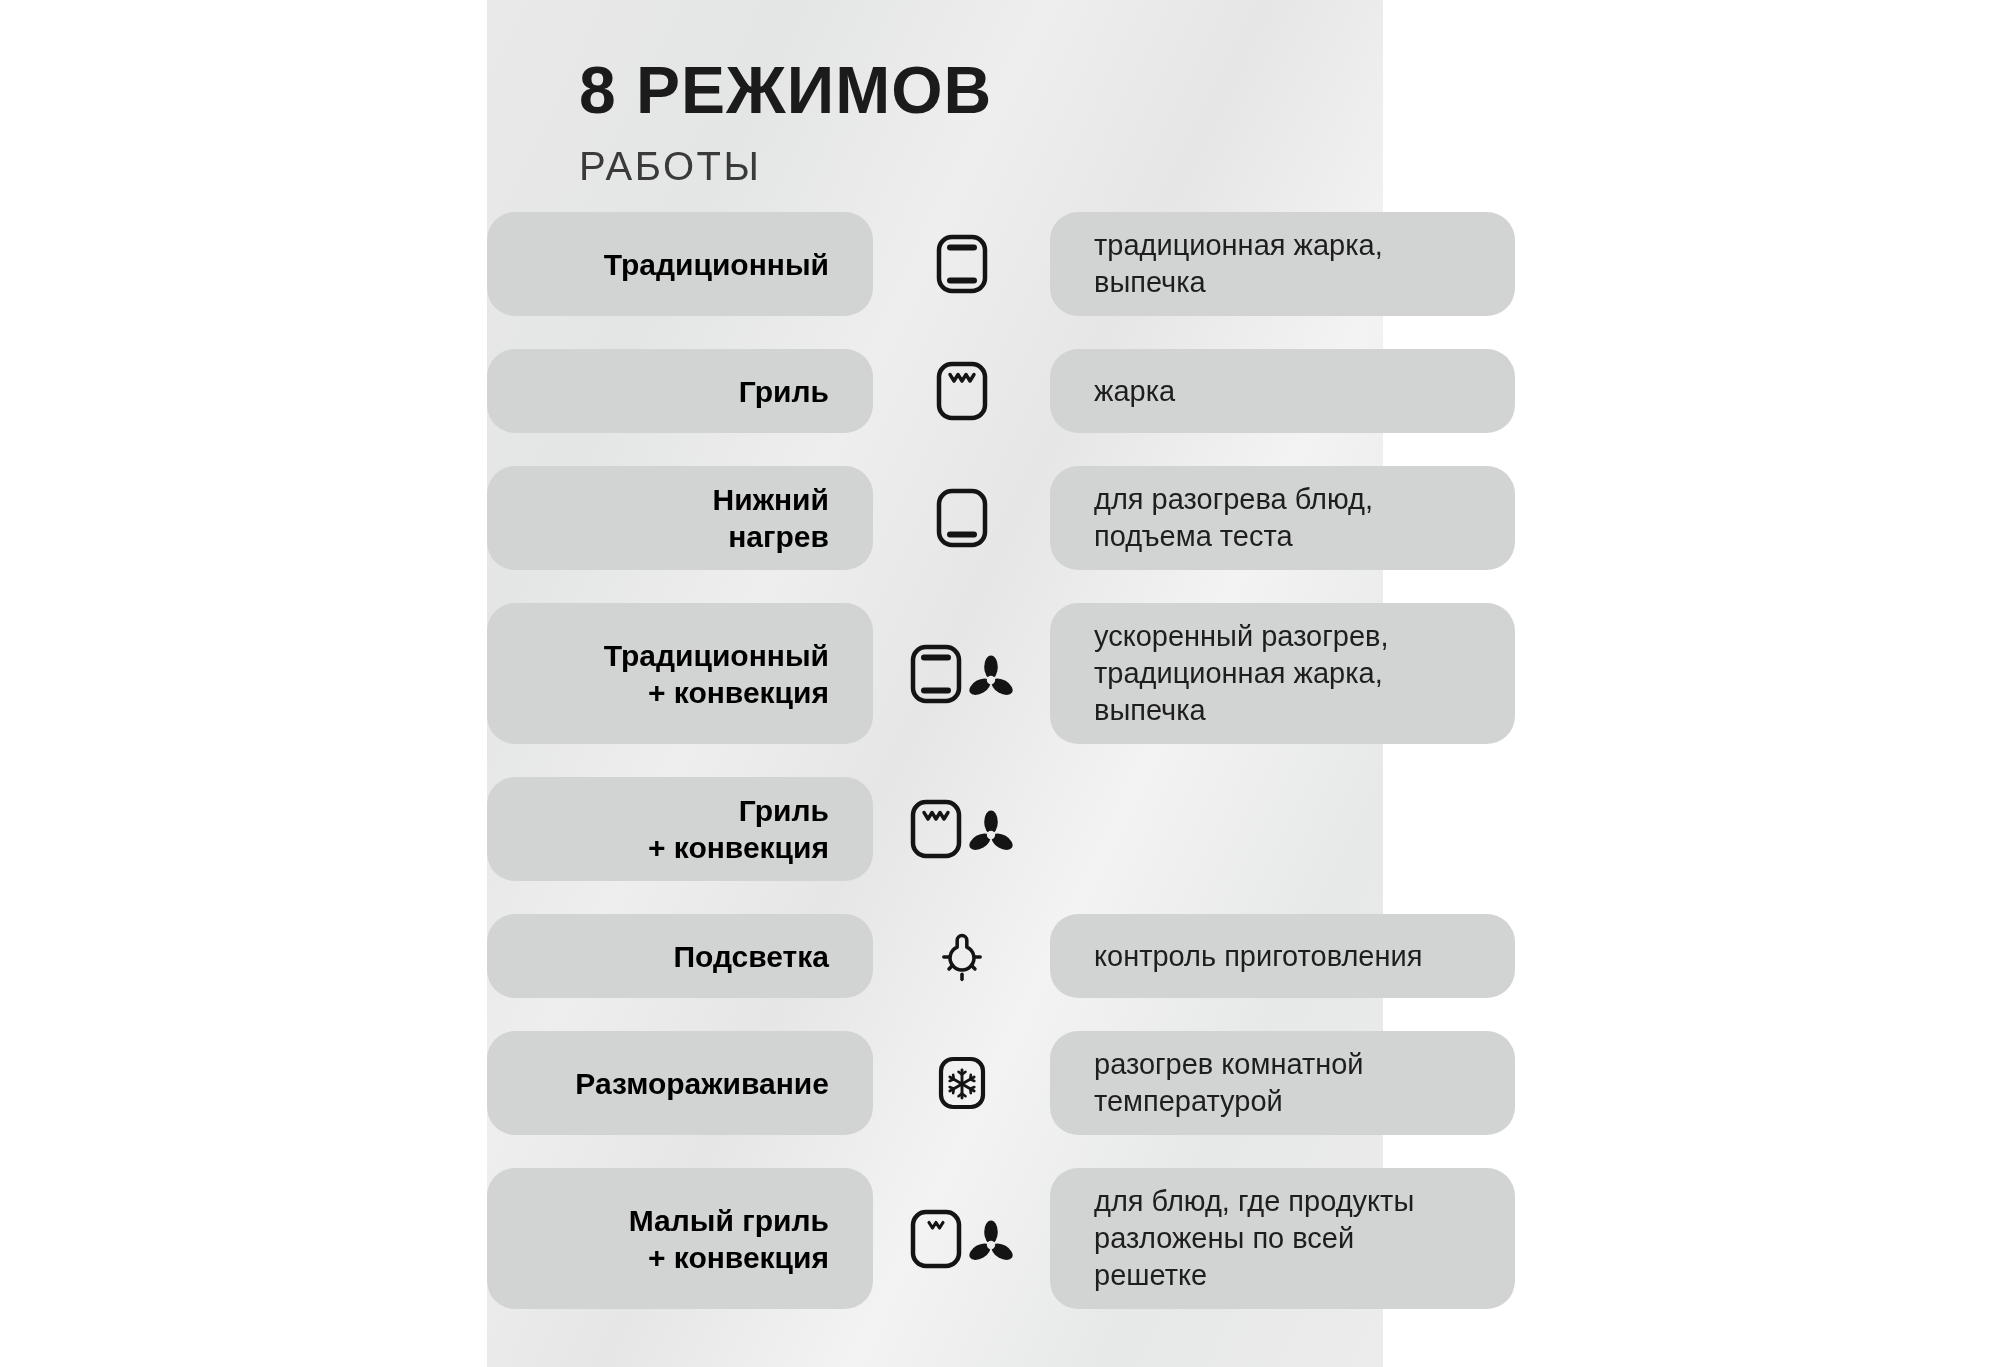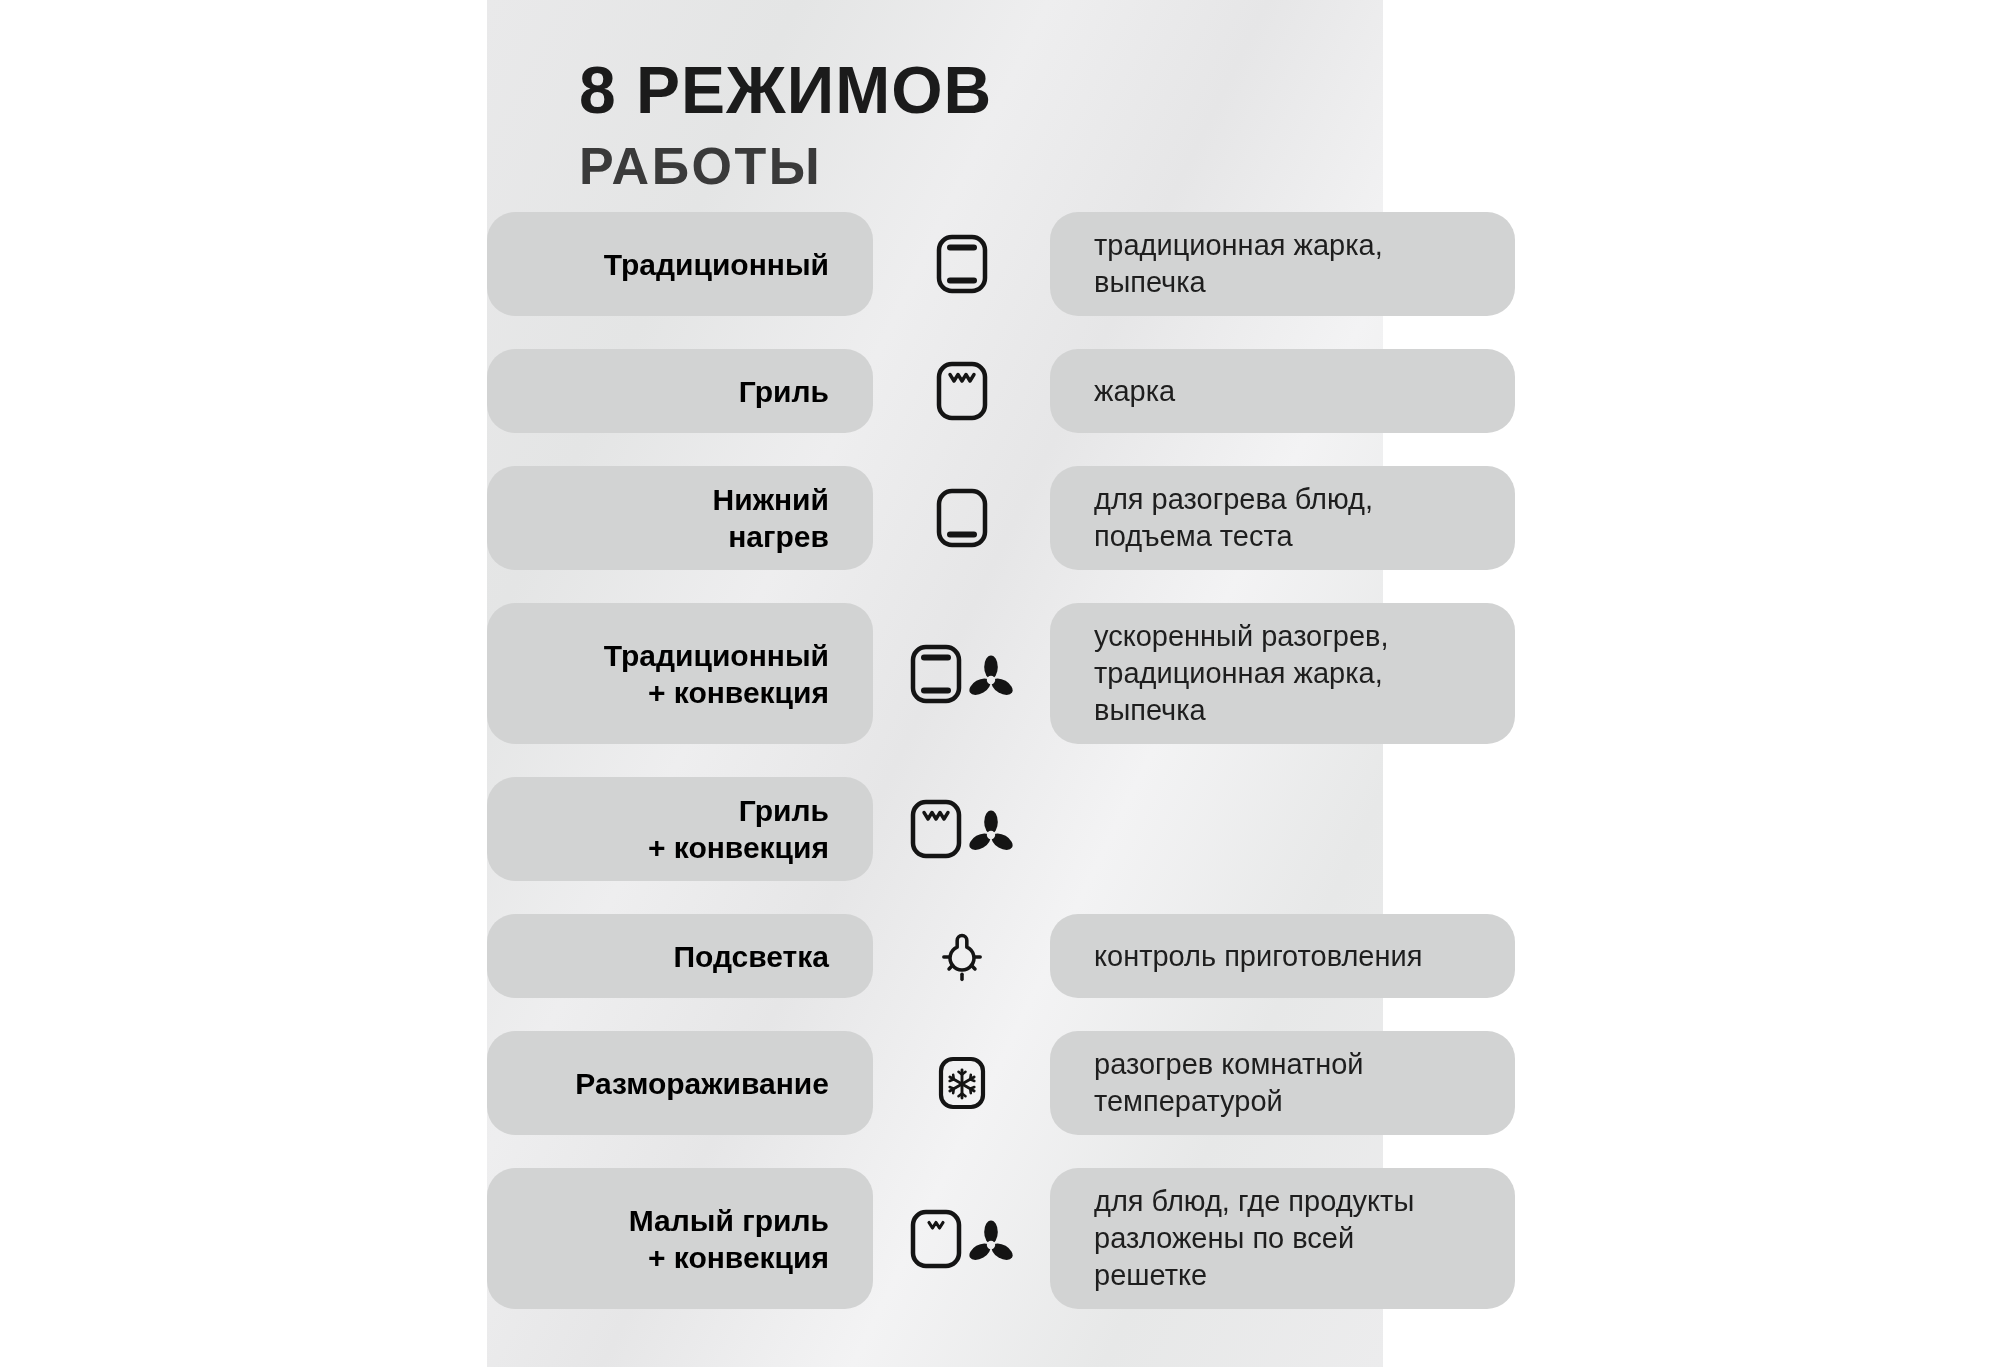--- a/index.html
+++ b/index.html
@@ -19,21 +19,21 @@
         #e6e6e7 50%, #f3f3f4 66%, #e7e8e8 82%, #ececed 100%);
     box-sizing: border-box;
     padding-top: 50px;
   }
   .title-block { margin-left: 92px; margin-bottom: 10px; }
   .title-line1 {
     font-size: 66px; font-weight: 700; color: #1b1b1b;
     letter-spacing: 1px; line-height: 80px; white-space: nowrap;
   }
   .title-line2 {
-    font-size: 52px; font-weight: 700; color: #3a3a3a;
+    font-size: 40px; font-weight: 400; color: #3a3a3a;
     letter-spacing: 2.5px; line-height: 72px; white-space: nowrap;
   }
   .rows { display: flex; flex-direction: column; gap: 33px; }
   .row {
     display: grid;
     grid-template-columns: 386px 177px 465px;
     align-items: stretch;
   }
   .pill {
     background: #d2d3d3;

